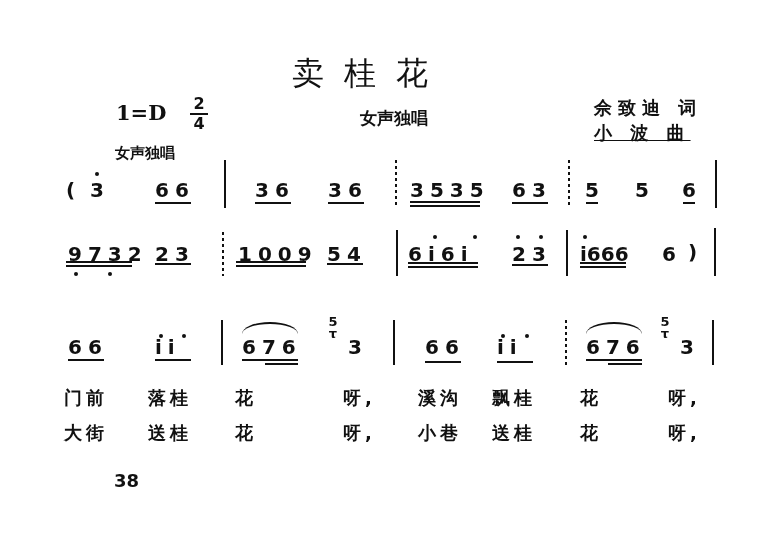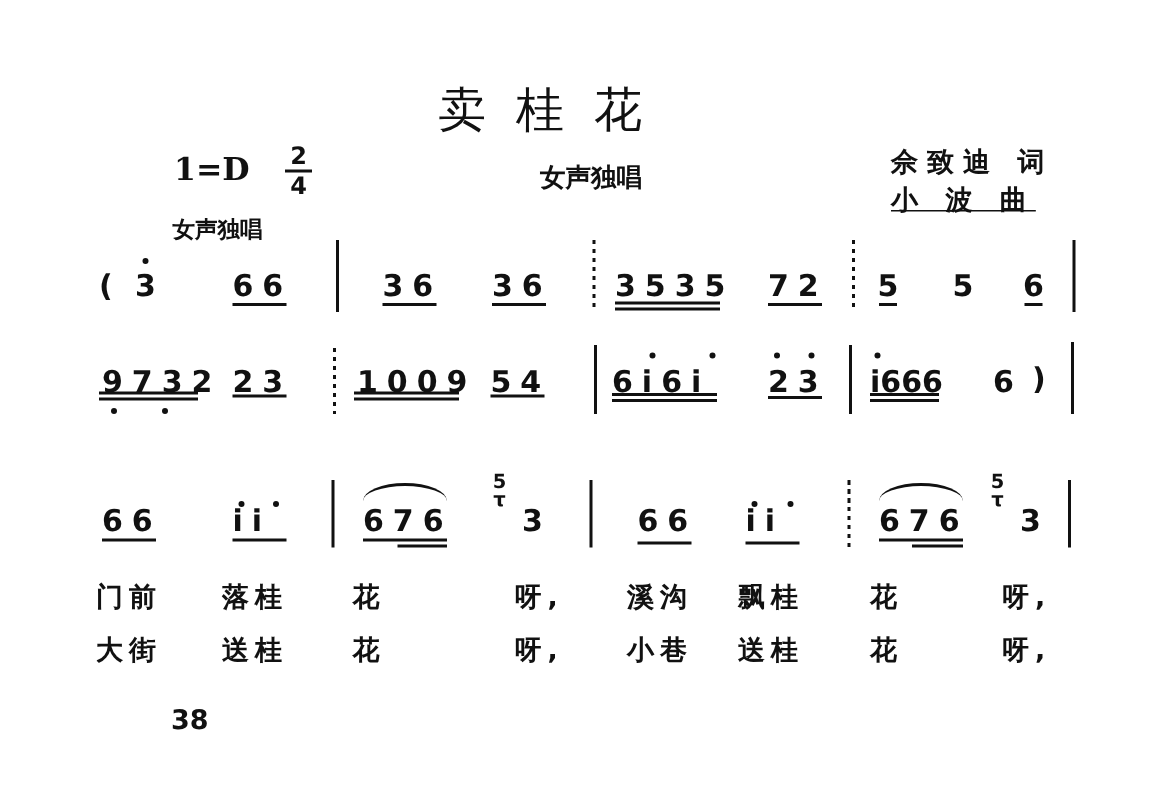--- a/index.html
+++ b/index.html
@@ -46,21 +46,21 @@
   <div class="abs ul" style="left:155px;top:202px;width:36px;"></div>
   <div class="abs barline" style="left:224px;top:160px;height:48px;"></div>
   <div class="abs note" style="left:255px;top:178px;">36</div>
   <div class="abs ul" style="left:255px;top:202px;width:36px;"></div>
   <div class="abs note" style="left:328px;top:178px;">36</div>
   <div class="abs ul" style="left:328px;top:202px;width:36px;"></div>
   <div class="abs barline dash" style="left:395px;top:160px;height:48px;"></div>
   <div class="abs note" style="left:410px;top:178px;">3535</div>
   <div class="abs ul" style="left:410px;top:201px;width:70px;"></div>
   <div class="abs ul" style="left:410px;top:205px;width:70px;"></div>
-  <div class="abs note" style="left:512px;top:178px;">72</div>
+  <div class="abs note" style="left:512px;top:178px;">63</div>
   <div class="abs ul" style="left:512px;top:202px;width:36px;"></div>
   <div class="abs barline dash" style="left:568px;top:160px;height:48px;"></div>
   <div class="abs note" style="left:585px;top:178px;">5</div>
   <div class="abs ul" style="left:586px;top:202px;width:12px;"></div>
   <div class="abs note" style="left:635px;top:178px;">5</div>
   <div class="abs note" style="left:682px;top:178px;">6</div>
   <div class="abs ul" style="left:683px;top:202px;width:12px;"></div>
   <div class="abs barline" style="left:715px;top:160px;height:48px;"></div>
 </div>
 

